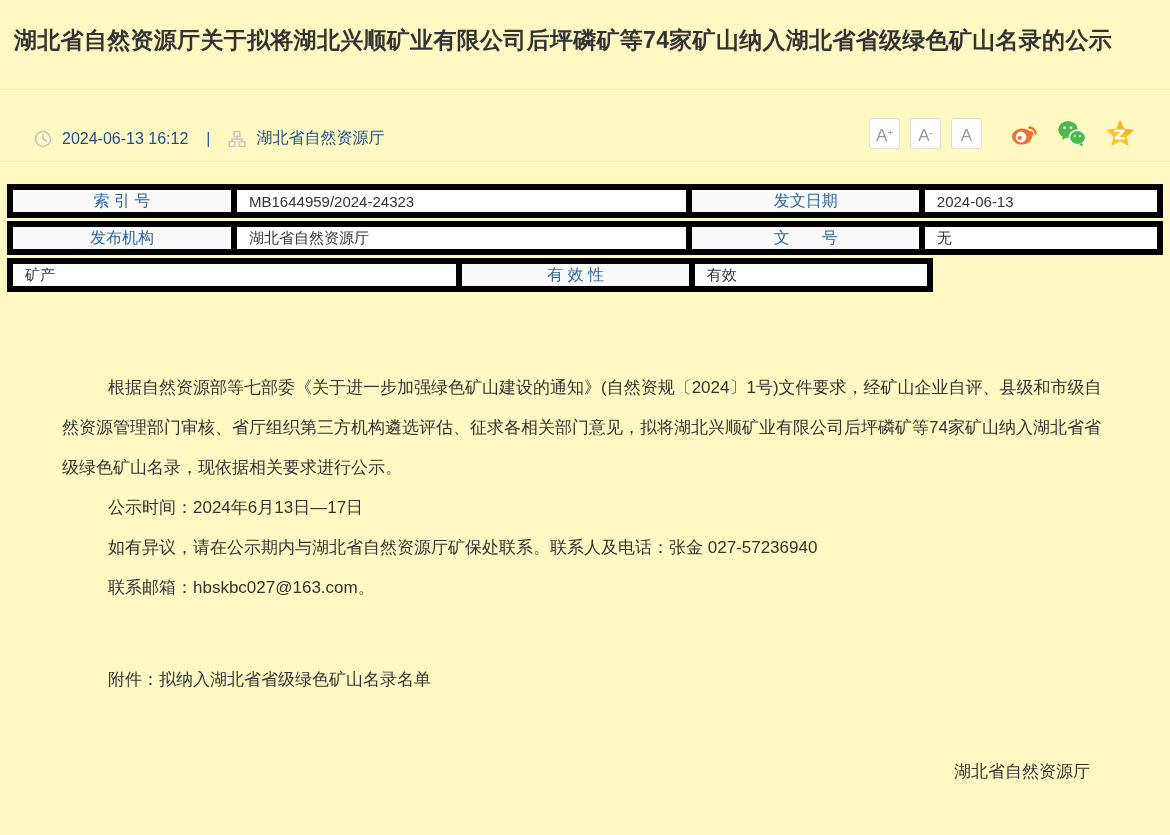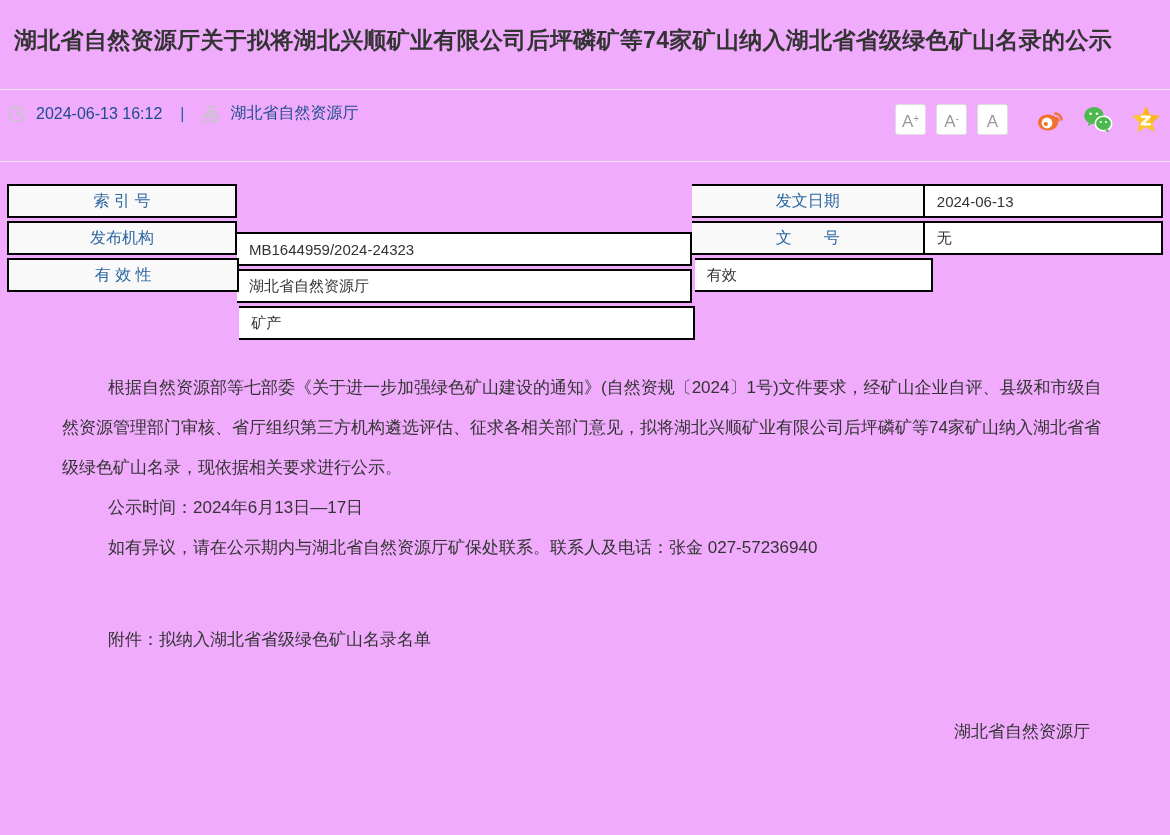--- a/index.html
+++ b/index.html
@@ -1,57 +1,57 @@
 <!DOCTYPE html>
 <html><head>
 <meta charset="utf-8">
 <style>
   * { box-sizing: border-box; margin: 0; padding: 0; }
   html,body { background:#fff; }
   body { font-family:"Liberation Sans","DejaVu Sans",sans-serif; }
-  .page { position:relative; width:1170px; height:835px; background:#f0abfc; overflow:hidden; margin:0 auto; }
+  .page { position:relative; width:1170px; height:835px; background:#fef9c3; overflow:hidden; margin:0 auto; }
 
   
   .page-title{
     position:absolute; top:24px; left:14px; right:14px;
     font-size:23px; font-weight:700; color:#333; line-height:32px;
     letter-spacing:0.3px; white-space:nowrap;
   }
 
   .divider{ position:absolute; left:0; right:0; height:1px; background:#ececec; }
   .divider-1{ top:89px; }
   .divider-2{ top:161px; }
 
   
   .meta-bar{ position:absolute; top:103px; left:0; right:0; height:46px;
-    display:flex; align-items:flex-start; padding:0 8px; }
+    display:flex; align-items:flex-end; padding:0 34px; }
   .meta-left{ display:flex; align-items:center; gap:10px; }
   .meta-text{ font-size:16px; color:#1d4c8f; }
   .meta-sep{ font-size:16px; color:#2a5caa; padding:0 8px; }
   .meta-icon{ display:inline-flex; width:18px; height:18px; }
   .meta-right{ margin-left:auto; display:flex; align-items:center; gap:10px; }
   .font-btn{
     width:31px; height:31px; border:1px solid #ddd; border-radius:3px; background:#fff;
     color:#9a9a9a; font-size:17px; font-family:"Liberation Sans","DejaVu Sans",sans-serif;
     display:inline-flex; align-items:flex-end; justify-content:center; padding-bottom:4px;
     cursor:pointer; line-height:1;
   }
   .font-btn sup{ font-size:10px; line-height:1; transform:translateY(-6px); }
   .share-icon{ width:32px; height:32px; display:inline-flex; cursor:pointer; }
   .share-icon.first{ margin-left:16px; }
   .share-gap{ margin-left:6px; }
 
   
   .info-table{ position:absolute; top:184px; left:7px; right:7px; }
   .info-row{ display:flex; height:34px; margin-bottom:3px; }
-  .cell{ border:2px solid #000000; display:flex; align-items:center; height:100%; }
+  .cell{ border:6px solid #000000; display:flex; align-items:center; height:100%; }
   .cell + .cell{ border-left:none; }
   .cell-label{ justify-content:center; background:#f9f9f9; color:#2d66a2; font-size:16px; }
   .cell-value{ background:#fff; color:#333; font-size:15px; padding-left:12px; }
-  .w-l1{ width:19.9%; } .w-v1{ width:39.4%;margin-top:48px; } .w-l2{ width:20.1%; } .w-v2{ width:20.6%; }
+  .w-l1{ width:19.9%; } .w-v1{ width:39.4%; } .w-l2{ width:20.1%; } .w-v2{ width:20.6%; }
 
   
   .article{ position:absolute; top:368px; left:62px; right:58px; color:#333; }
   .article p{ font-size:17px; line-height:40px; text-indent:46px; color:#333; }
   .attachment{ margin-top:52px; }
   .sign-block{ margin-top:52px; text-align:right; margin-right:22px; }
   .sign-line{ font-size:17px; line-height:40px; color:#333; }
   .sign-date{ margin-top:6px; }
 </style>
 </head>
@@ -137,30 +137,31 @@
       <div class="cell cell-label w-l2">发文日期</div>
       <div class="cell cell-value w-v2">2024-06-13</div>
     </div>
     <div class="info-row">
       <div class="cell cell-label w-l1">发布机构</div>
       <div class="cell cell-value w-v1">湖北省自然资源厅</div>
       <div class="cell cell-label w-l2">文　　号</div>
       <div class="cell cell-value w-v2">无</div>
     </div>
     <div class="info-row">
+      <div class="cell cell-value w-v1">矿产</div>
       <div class="cell cell-label w-l2">有 效 性</div>
-      <div class="cell cell-value w-v1">矿产</div>
       <div class="cell cell-value w-v2">有效</div>
     </div>
   </div>
 
   <div class="article">
     <p>根据自然资源部等七部委《关于进一步加强绿色矿山建设的通知》(自然资规〔2024〕1号)文件要求，经矿山企业自评、县级和市级自然资源管理部门审核、省厅组织第三方机构遴选评估、征求各相关部门意见，拟将湖北兴顺矿业有限公司后坪磷矿等74家矿山纳入湖北省省级绿色矿山名录，现依据相关要求进行公示。</p>
     <p>公示时间：2024年6月13日—17日</p>
     <p>如有异议，请在公示期内与湖北省自然资源厅矿保处联系。联系人及电话：张金  027-57236940</p>
+    <p>联系邮箱：hbskbc027@163.com。</p>
     <p class="attachment">附件：拟纳入湖北省省级绿色矿山名录名单</p>
 
     <div class="sign-block">
       <div class="sign-line">湖北省自然资源厅</div>
     </div>
   </div>
 
 </div>
 
 </body></html>

